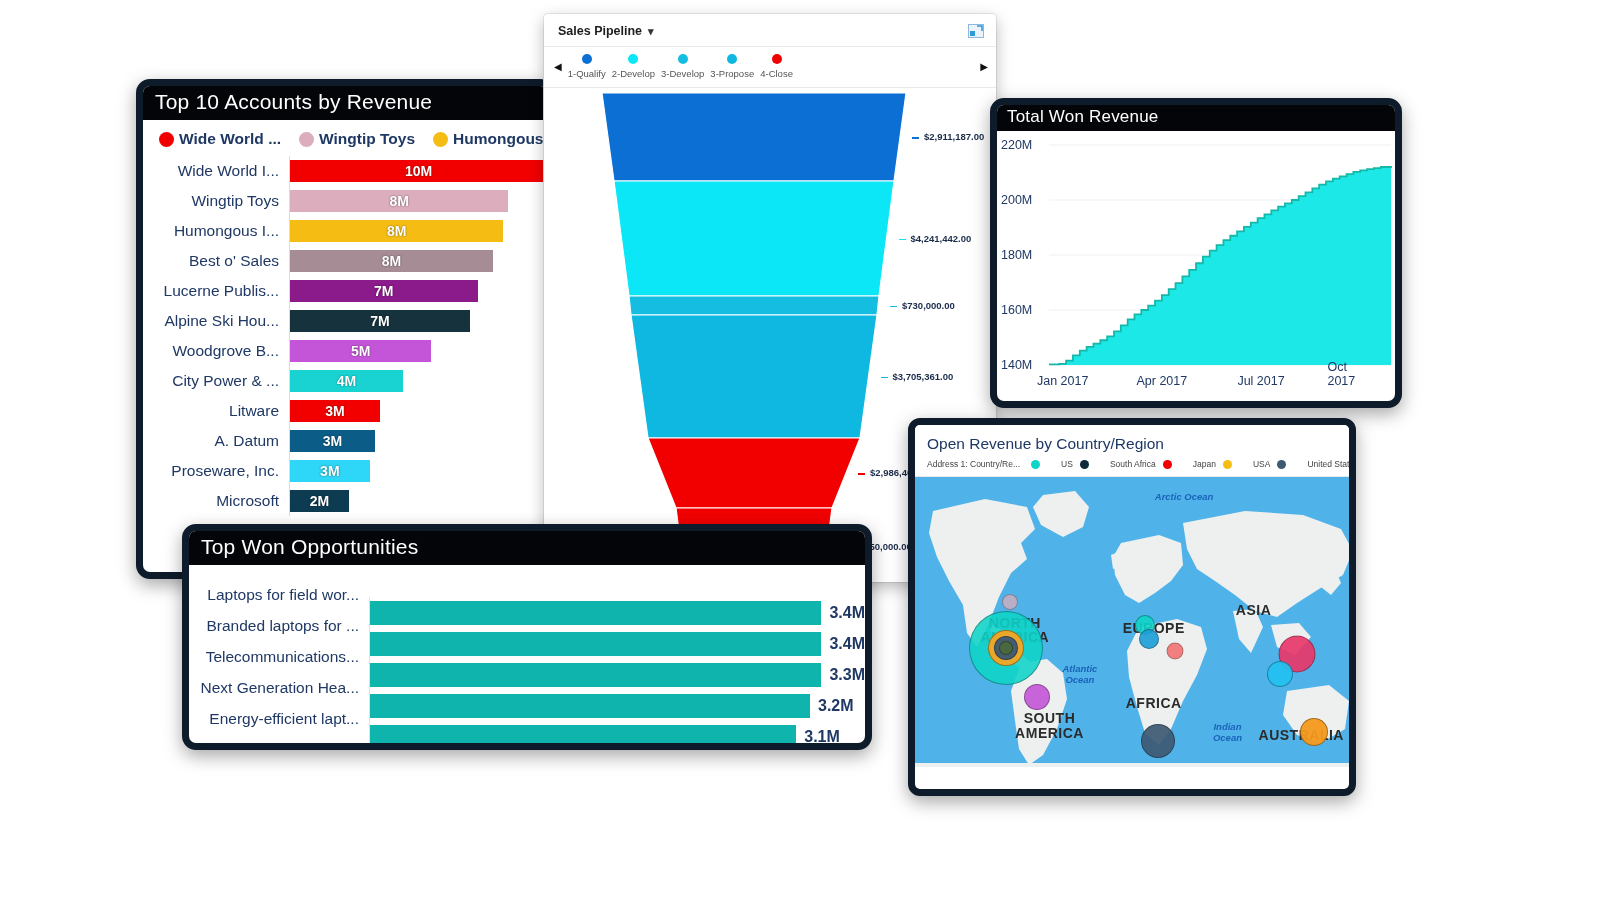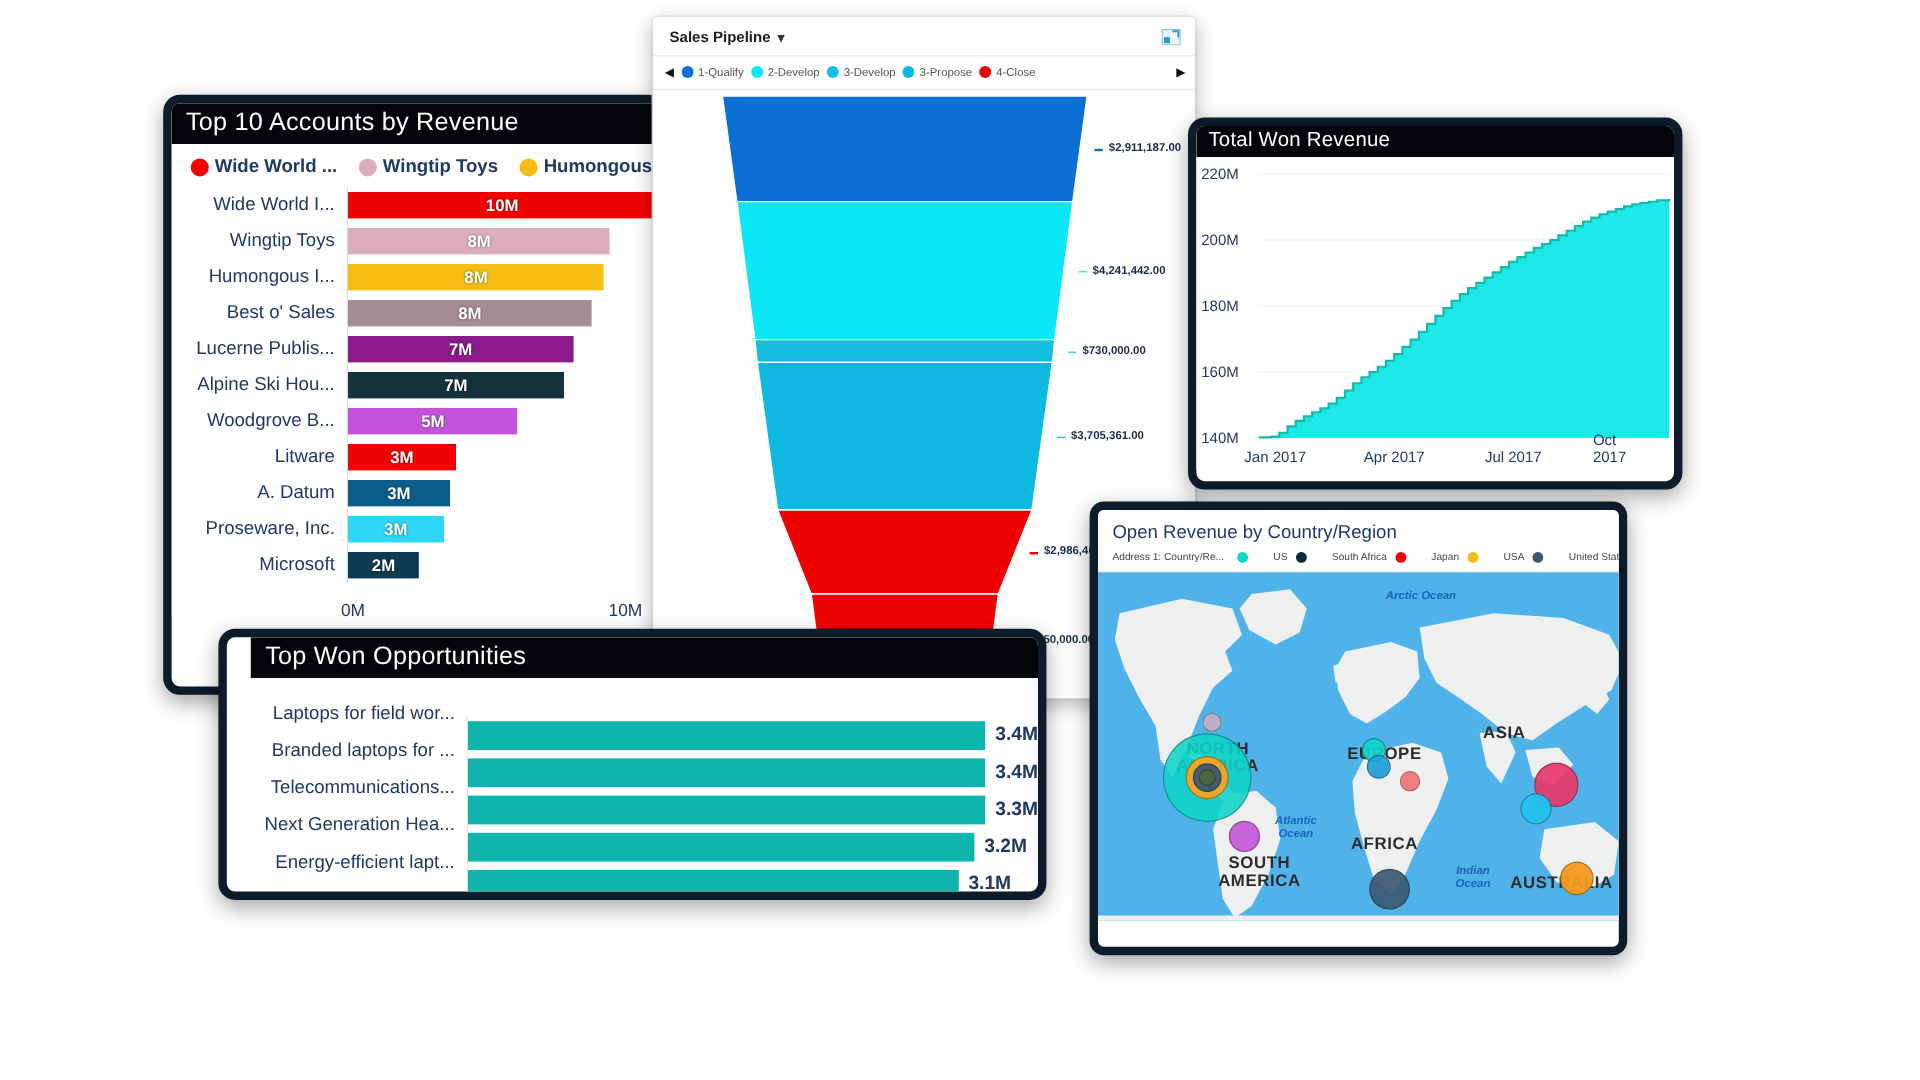--- a/index.html
+++ b/index.html
@@ -71,39 +71,39 @@
     padding: 10px 12px 8px 14px; border-bottom: 1px solid #eaeaea;
   }
   .pipe-title { font-size: 12.5px; font-weight: 700; color: #1d1d1d; display: flex; gap: 6px; align-items: center; }
   .chev { font-size: 11px; color: #333; }
   .focus-icon { width: 16px; height: 14px; }
   .pipe-legend {
     display: flex; align-items: center; gap: 6px;
     padding: 7px 8px 8px 10px; border-bottom: 1px solid #eaeaea;
     font-size: 9.5px; color: #555; white-space: nowrap;
   }
-  .pipe-legend .li { display: flex; align-items: center; gap: 4px; }
+  .pipe-legend .li { display: flex; align-items: center; gap: 4px; flex-direction: column; }
   .pipe-legend .dot { width: 10px; height: 10px; }
   .arrow { color: #111; font-size: 10px; }
   .funnel-wrap { position: relative; width: 420px; height: 500px; }
   .funnel-labels { position: absolute; inset: 0; pointer-events: none; }
   .f-label {
     position: absolute; font-size: 9.5px; font-weight: 700; color: #1a2b4a; white-space: nowrap;
   }
   .f-tick { position: absolute; width: 7px; height: 1.5px; }
 
   
   #p-revenue { left: 990px; top: 98px; width: 412px; height: 310px; }
   #p-revenue .panel-title { font-size: 17px; padding: 2px 0 4px 10px; }
   .area-chart { position: relative; width: 100%; height: 260px; background: #fff; }
   .y-lab { position: absolute; left: 4px; font-size: 12.5px; color: #1f3864; transform: translateY(-50%); text-align: right; }
   .x-lab { position: absolute; bottom: 3px; font-size: 12.5px; color: #1f3864; transform: translateX(-50%); }
 
   
-  #p-opps { left: 182px; top: 524px; width: 690px; height: 226px; padding-left: 20px; }
+  #p-opps { left: 182px; top: 524px; width: 690px; height: 226px; }
   .opp-row { display: flex; align-items: center; height: 31px; }
   .opp-cat { width: 180px; text-align: right; padding-right: 10px; font-size: 15.5px; color: #1f3864; white-space: nowrap; overflow: hidden; }
   .opp-track { flex: 1; position: relative; height: 31px; border-left: 1px solid #e2e2e2; display: flex; align-items: center; margin-top: 36px; }
   .opp-fill { height: 24px; background: #0fb5ac; }
   .opp-val { font-size: 16px; color: #1f3864; font-weight: 700; padding-left: 8px; white-space: nowrap; }
 
   
   #p-map { left: 908px; top: 418px; width: 448px; height: 378px; border-radius: 12px; }
   .map-title { font-size: 15.5px; color: #1f3864; padding: 10px 0 6px 12px; background: #fff; }
   .map-legend {
@@ -193,20 +193,28 @@
               <div class="bar-fill" style="width:70%;background:#16333d">
                 <span>7M</span>
               </div>
             </div>
           </div>
           <div class="bar-row">
             <div class="bar-cat">Woodgrove B...</div>
             <div class="bar-track">
               <div class="bar-fill" style="width:55.00000000000001%;background:#c455d8">
                 <span>5M</span>
+              </div>
+            </div>
+          </div>
+          <div class="bar-row">
+            <div class="bar-cat">City Power &amp; ...</div>
+            <div class="bar-track">
+              <div class="bar-fill" style="width:44.00000000000001%;background:#19d3d3">
+                <span>4M</span>
               </div>
             </div>
           </div>
           <div class="bar-row">
             <div class="bar-cat">Litware</div>
             <div class="bar-track">
               <div class="bar-fill" style="width:35%;background:#f20000">
                 <span>3M</span>
               </div>
             </div>
@@ -429,21 +437,21 @@
         </div>
         <div class="continent-label" style="left: 78%; top: 46%; transform: translate(-50%, -50%);">
           <div>ASIA</div>
         </div>
         <div class="continent-label" style="left: 89%; top: 89%; transform: translate(-50%, -50%);">
           <div>AUSTRALIA</div>
         </div>
         <div class="ocean-label" style="left: 62%; top: 7%; transform: translate(-50%, -50%);">
           <div>Arctic Ocean</div>
         </div>
-        <div class="ocean-label" style="left: 38%; top: 68%; transform: translate(-50%, -50%); margin-top: 16px;">
+        <div class="ocean-label" style="left: 38%; top: 68%; transform: translate(-50%, -50%);">
           <div>Atlantic</div>
           <div>Ocean</div>
         </div>
         <div class="ocean-label" style="left: 72%; top: 88%; transform: translate(-50%, -50%);">
           <div>Indian</div>
           <div>Ocean</div>
         </div>
         <div class="bubble" style="left: 21%; top: 59%; width: 74px; height: 74px; background: rgb(15, 212, 200); opacity: 0.88;"></div>
         <div class="bubble" style="left: 21%; top: 59%; width: 36px; height: 36px; background: rgb(245, 166, 35); opacity: 0.95;"></div>
         <div class="bubble" style="left: 21%; top: 59%; width: 24px; height: 24px; background: rgb(61, 90, 115); opacity: 0.95;"></div>

